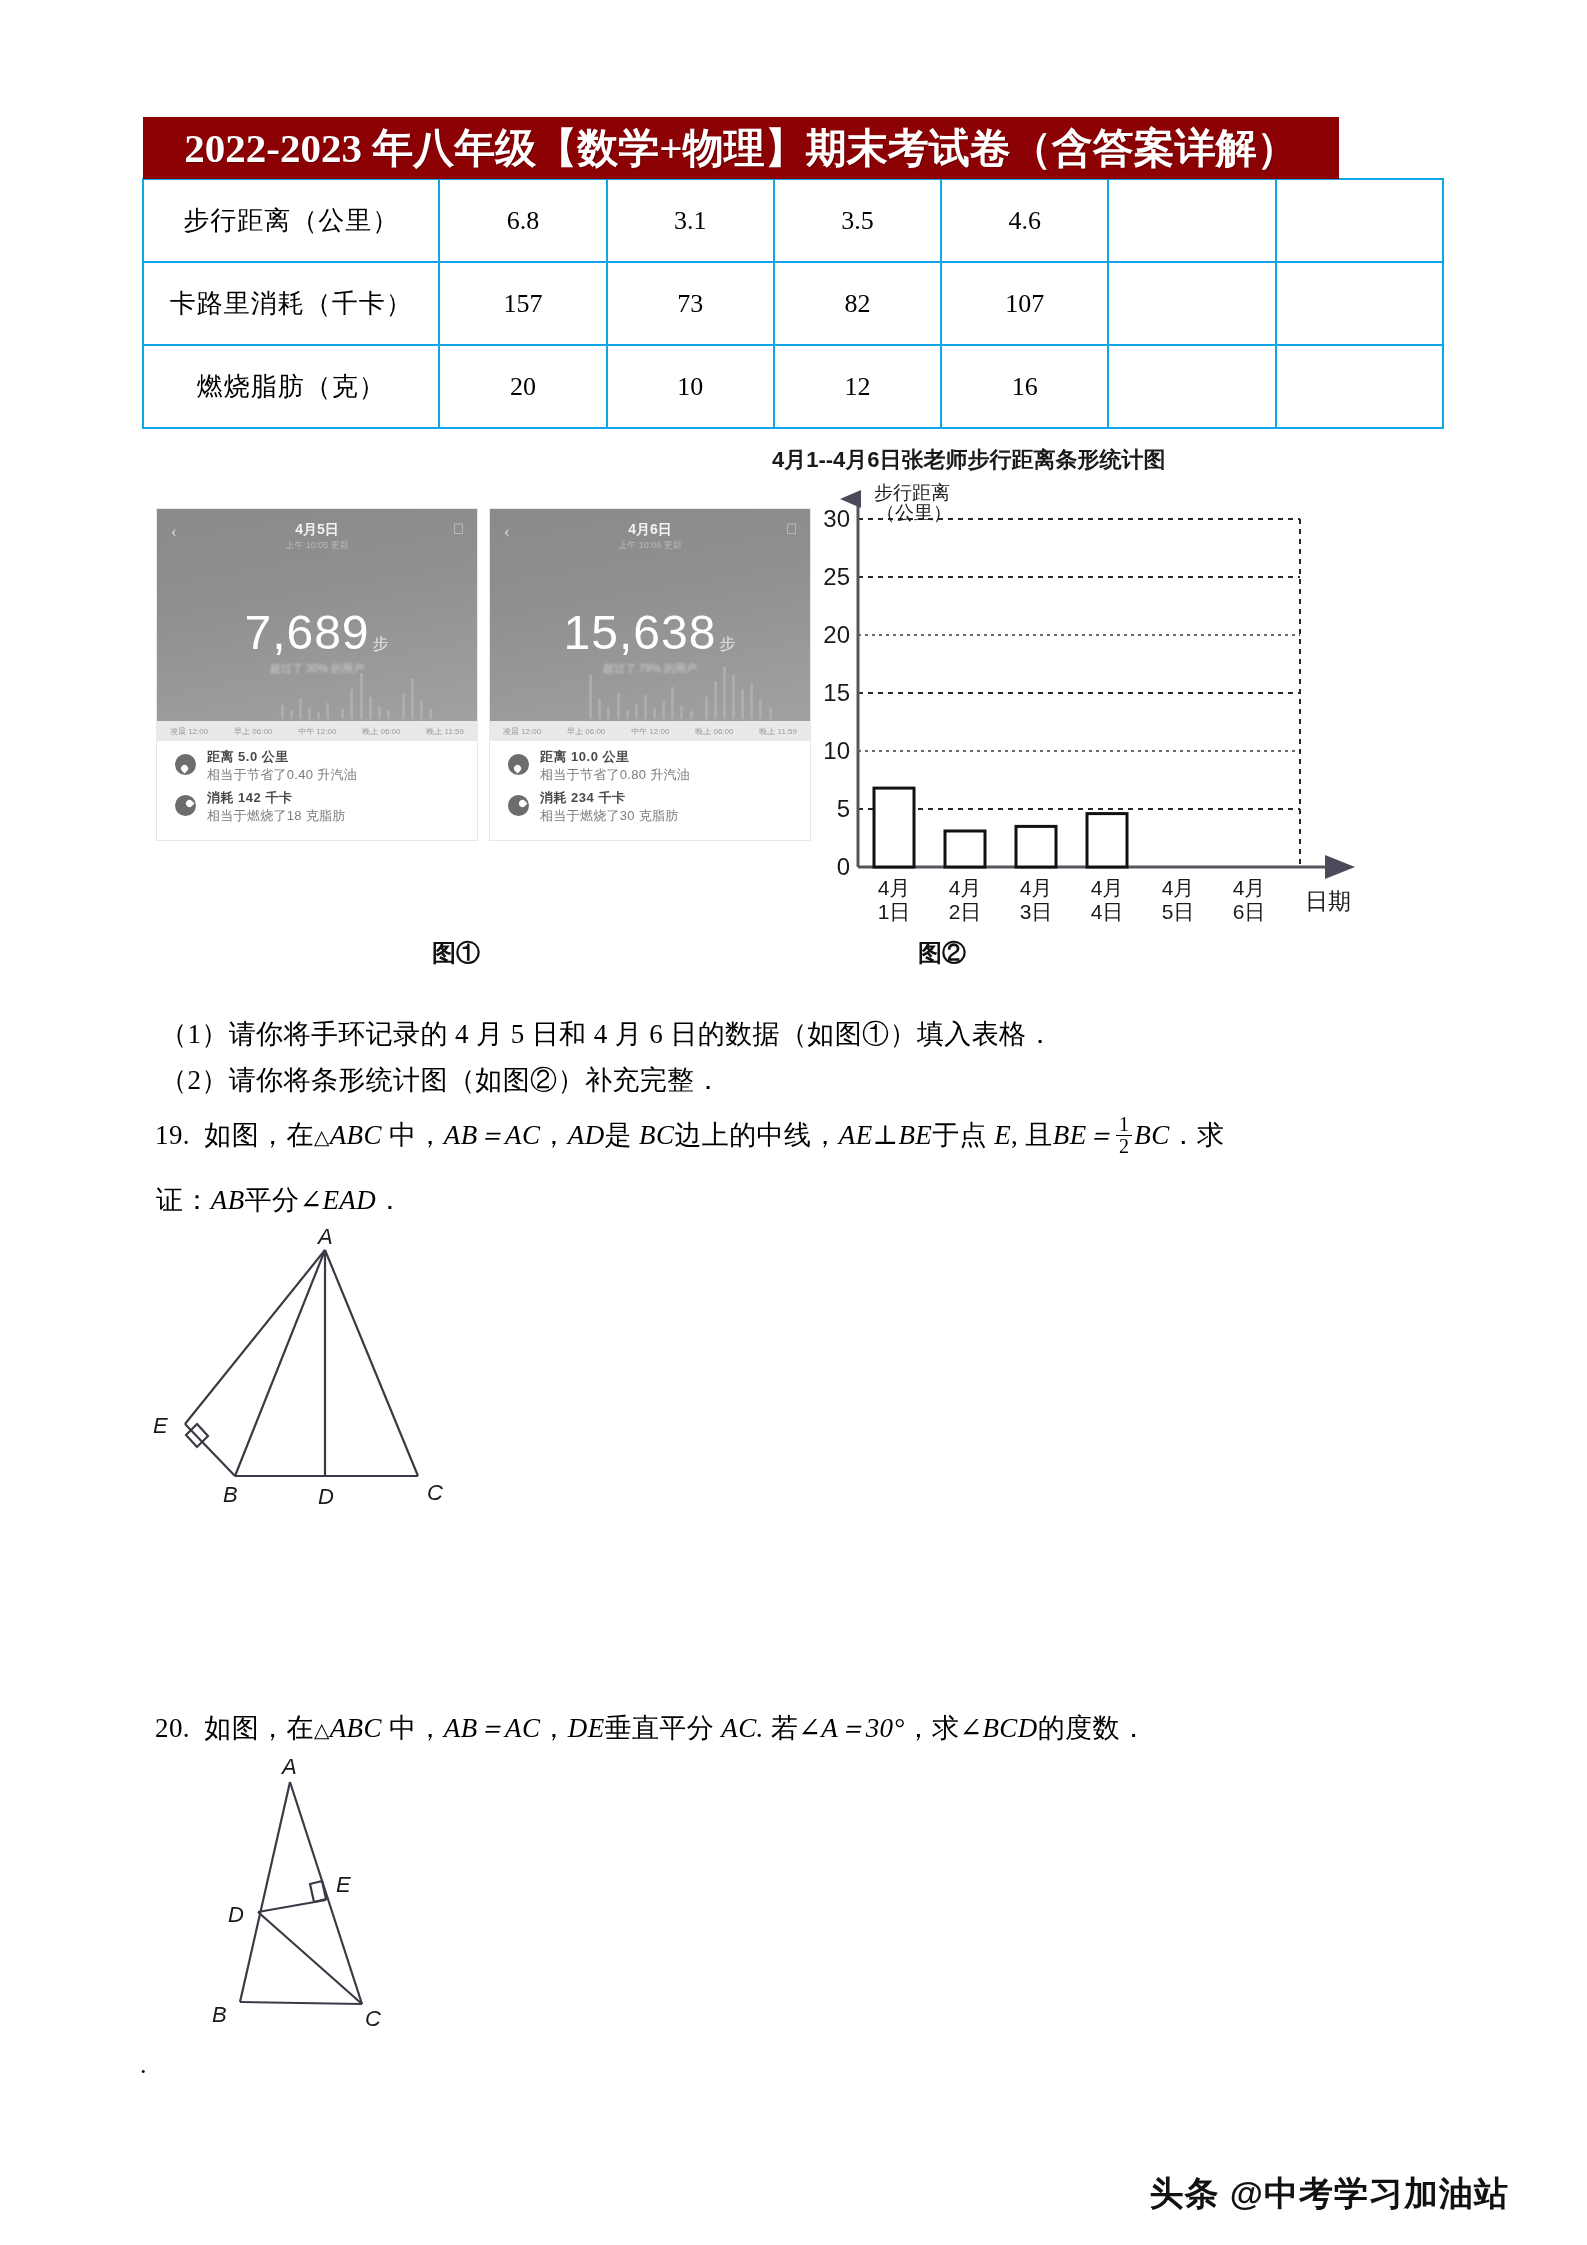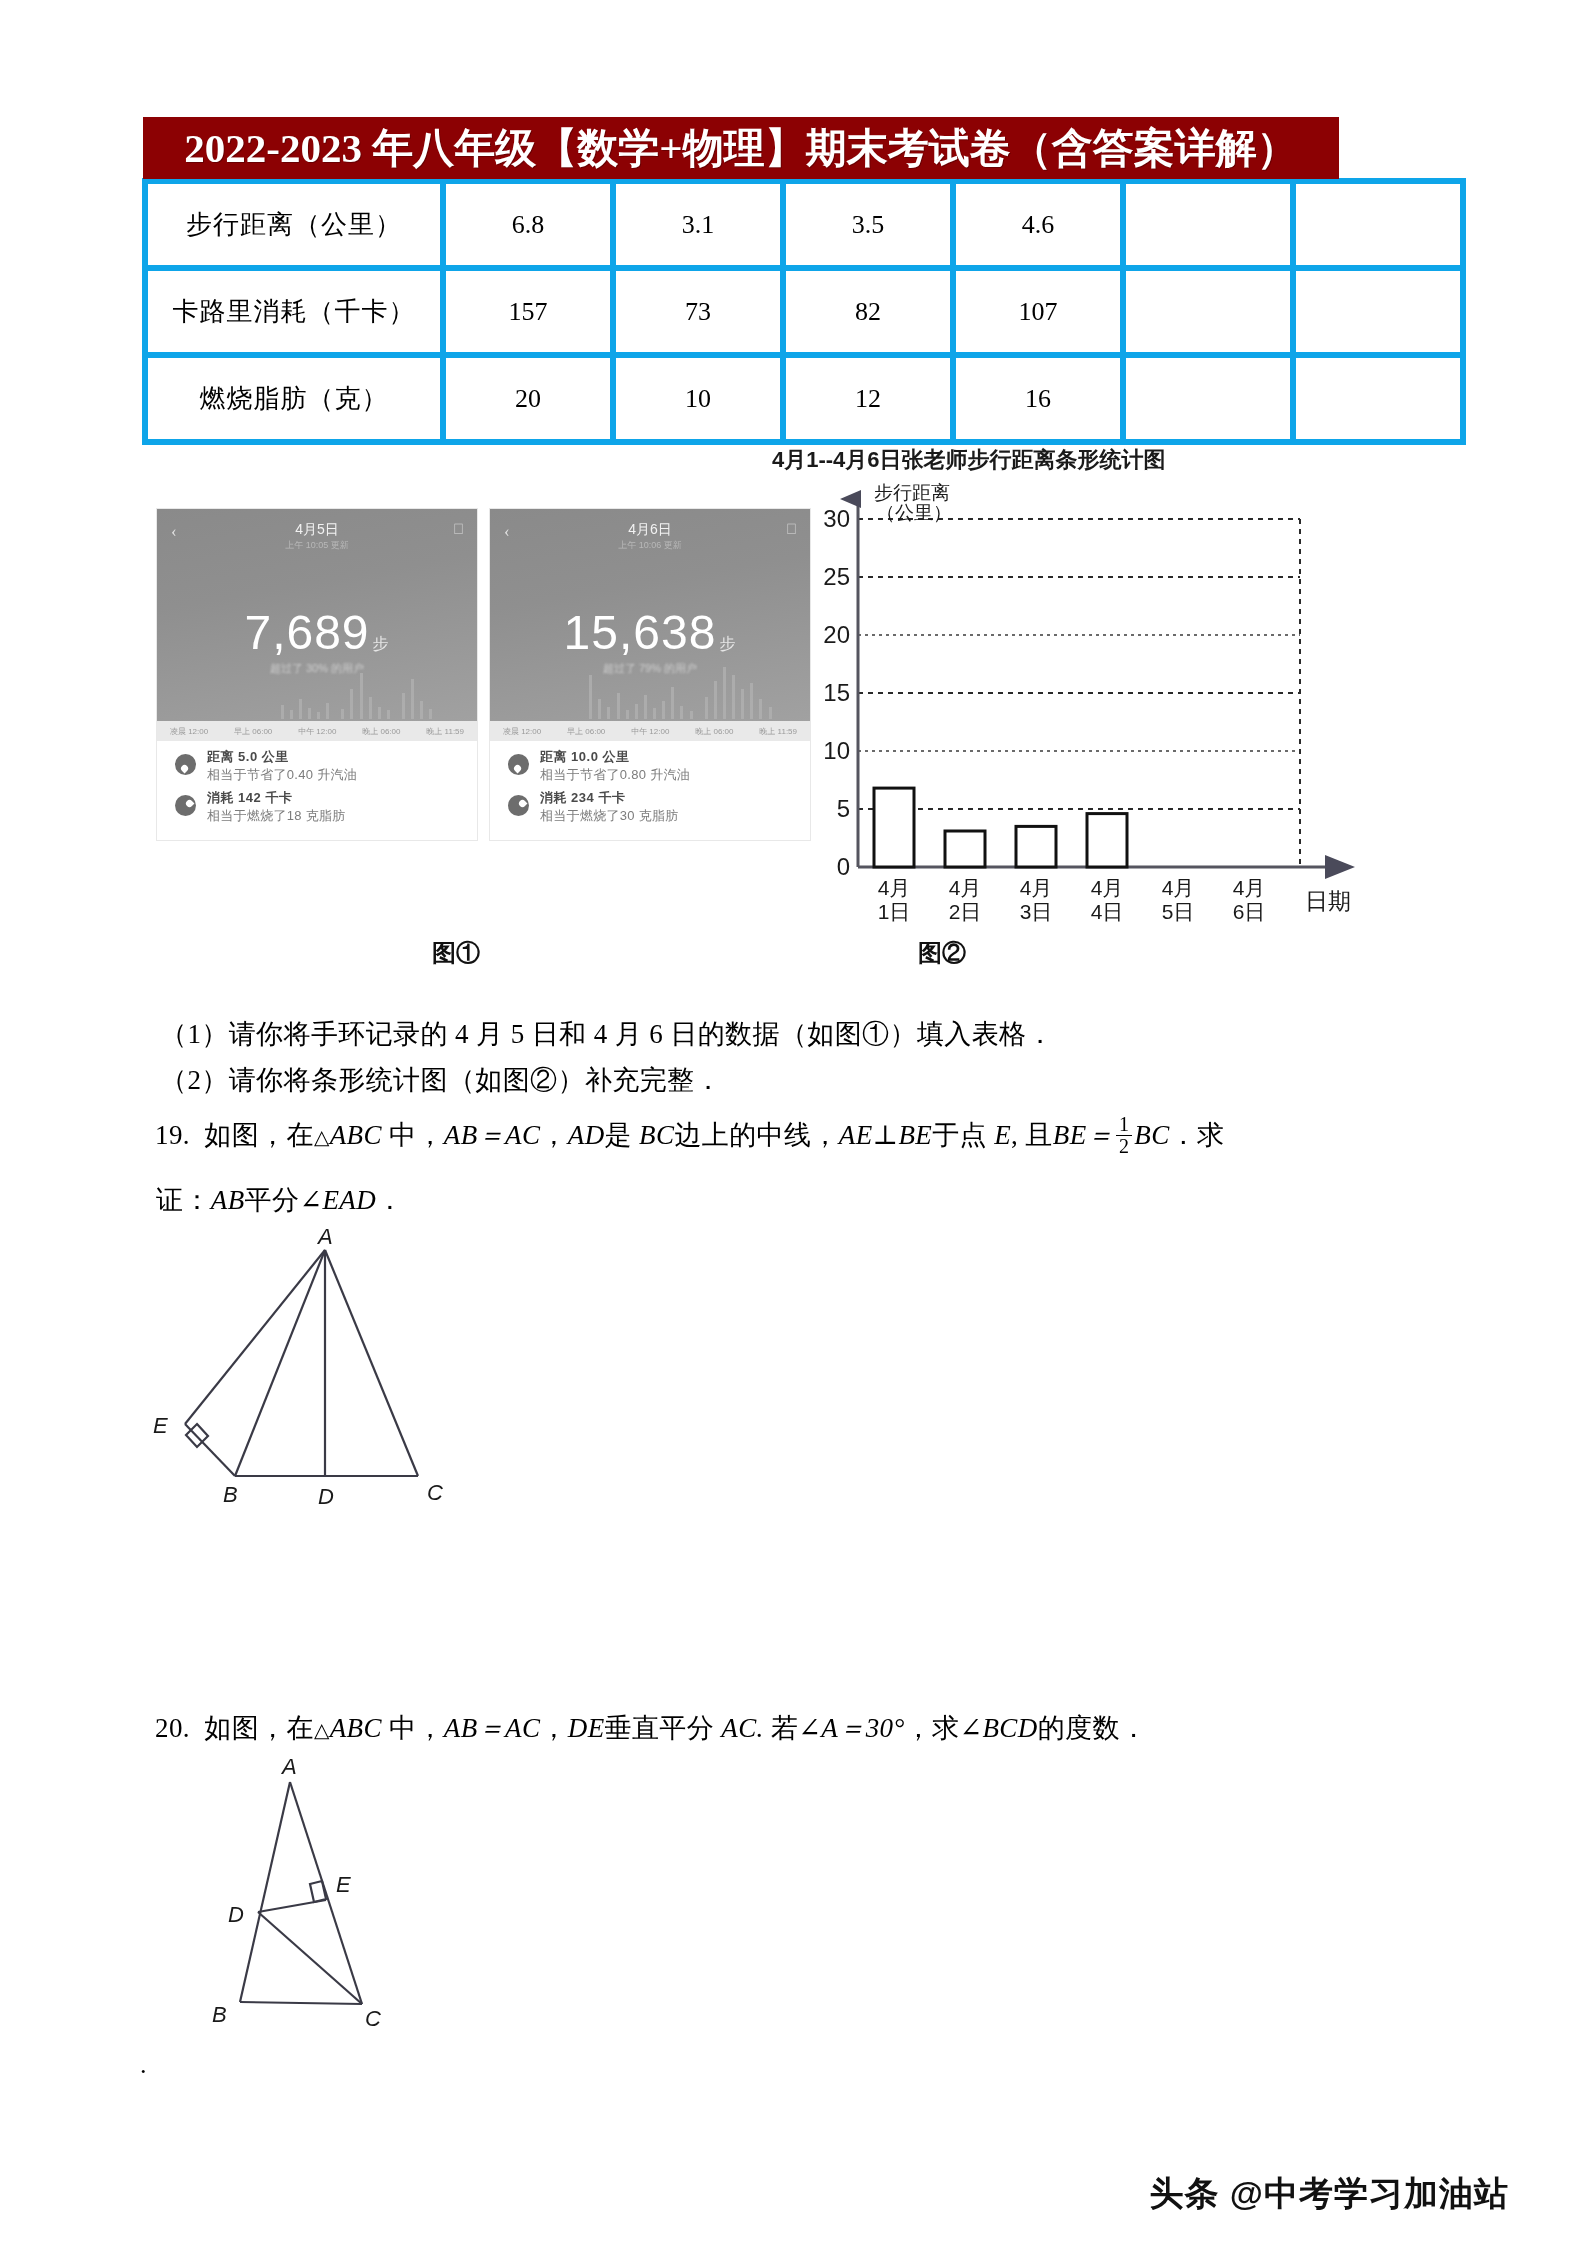--- a/index.html
+++ b/index.html
@@ -42,21 +42,21 @@
   
   .data-table {
     position: absolute;
     left: 142px;
     top: 178px;
     width: 1302px;
     border-collapse: collapse;
     table-layout: fixed;
   }
   .data-table td {
-    border: 6px solid #0ea5e9;
+    border: 2px solid #0ea5e9;
     height: 79px;
     text-align: center;
     vertical-align: middle;
     font-size: 26px;
     font-family: "Liberation Serif", "DejaVu Serif", serif;
     margin-left: 24px;
   }
   .data-table td.rowlabel {
     width: 290px;
     letter-spacing: 1px;
@@ -116,21 +116,21 @@
     color: #dcdcdc;
     font-size: 15px;
     line-height: 1;
   }
   .ph-date {
     position: absolute;
     left: 0; right: 0; top: 12px;
     text-align: center;
     color: #f2f2f2;
     font-size: 14px;
-    font-weight: normal;
+    font-weight: bold;
     font-family: "Liberation Sans", sans-serif;
   }
   .ph-subdate {
     position: absolute;
     left: 0; right: 0; top: 30px;
     text-align: center;
     color: #b8b8b8;
     font-size: 9px;
     font-family: "Liberation Sans", sans-serif;
     filter: blur(0.7px);

